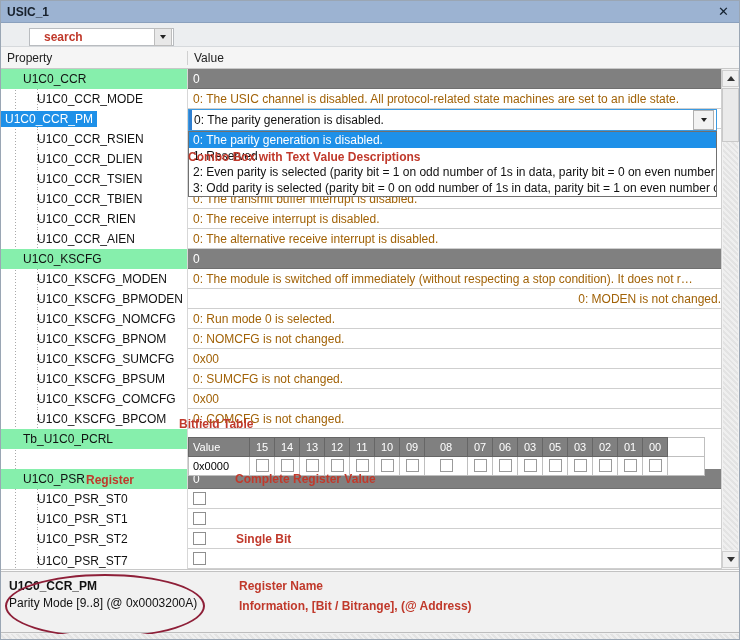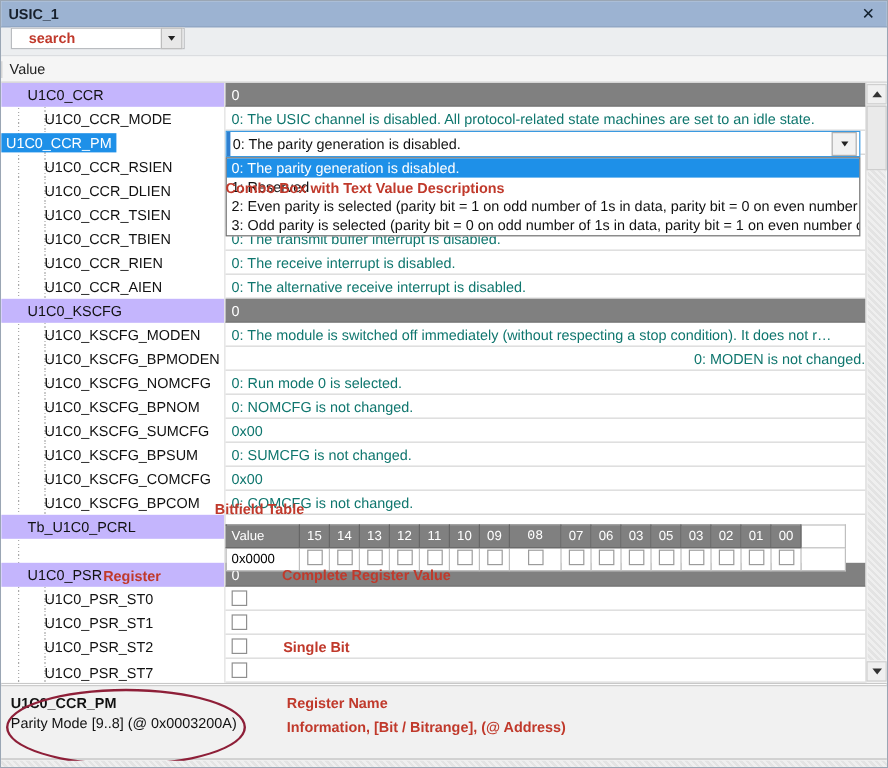--- a/index.html
+++ b/index.html
@@ -14,21 +14,21 @@
   
   .titlebar{height:22px;background:#9cb3d2;border-bottom:1px solid #8aa0bd;
             display:flex;align-items:center;padding:0 6px;box-sizing:border-box;}
   .titlebar .ttl{font-weight:bold;font-size:12px;color:#17202c;}
   .titlebar .spacer{flex:1;}
   .close-x{font-size:13px;font-weight:bold;color:#12202e;cursor:pointer;
            padding:0 4px;line-height:14px;}
 
   
   .searchbar{height:24px;background:#eceef0;border-bottom:1px solid #d6d9dc;
-             display:flex;align-items:flex-start;padding-left:8px;box-sizing:border-box;}
+             display:flex;align-items:flex-end;padding-left:28px;box-sizing:border-box;}
   .searchbox{width:145px;height:18px;background:#fff;border:1px solid #b9bcc0;
              display:flex;align-items:center;box-sizing:border-box;}
   .searchbox .txt{flex:1;padding-left:14px;color:#c0392b;font-weight:bold;font-size:12px;}
   .searchbox .arrow{width:16px;height:16px;margin-right:1px;background:#e8e8e8;
                     border:1px solid #bdbdbd;display:flex;align-items:center;justify-content:center;}
   .caret-dn{width:0;height:0;border-left:3px solid transparent;border-right:3px solid transparent;
             border-top:4px solid #222;}
   .caret-up{width:0;height:0;border-left:4px solid transparent;border-right:4px solid transparent;
             border-bottom:5px solid #333;}
   .caret-dn-b{width:0;height:0;border-left:4px solid transparent;border-right:4px solid transparent;
@@ -54,38 +54,38 @@
         display:flex;align-items:center;justify-content:center;margin:1px 0;}
   .sthumb{width:15px;height:52px;background:#eaeaea;border:1px solid #c9c9c9;margin-top:0;}
   .strack{flex:1;width:15px;background:
       repeating-linear-gradient(45deg,#efefef 0 2px,#e3e3e3 2px 4px);}
 
   
   .row{height:20px;box-sizing:border-box;display:flex;align-items:center;
        position:absolute;left:0;right:0;}
   .prow{border-bottom:1px solid transparent;}
   .prow .lbl{font-size:12px;color:#111;white-space:nowrap;}
-  .prow.group{background:#c4b5fd;}
+  .prow.group{background:#86efac;}
   .prow.sel .lbl{background:#1e90e8;color:#fff;padding:1px 4px;}
   .indent-g{padding-left:22px;}
   .indent-c{padding-left:36px;}
 
   
   .tline{position:absolute;left:14px;top:0;bottom:0;width:1px;
          background:repeating-linear-gradient(to bottom,#a9a9a9 0 1px,transparent 1px 3px);}
   .tline2{position:absolute;left:36px;width:1px;
          background:repeating-linear-gradient(to bottom,#a9a9a9 0 1px,transparent 1px 3px);}
   .expander{position:absolute;left:9px;width:11px;height:11px;background:#fff;
             border:1px solid #9a9a9a;box-sizing:border-box;}
   .expander:before{content:"";position:absolute;left:2px;top:4px;width:5px;height:1px;background:#333;}
   .elbow{position:absolute;left:36px;width:8px;height:1px;
          background:repeating-linear-gradient(to right,#a9a9a9 0 1px,transparent 1px 3px);}
 
   
-  .vrow{border-bottom:1px solid #cfcfcf;padding-left:5px;font-size:12px;color:#0f766e;
+  .vrow{border-bottom:1px solid #cfcfcf;padding-left:5px;font-size:12px;color:#a16207;
         white-space:nowrap;overflow:hidden;background:#fff;}
   .vrow.group{background:#808080;color:#fff;border-bottom:1px solid #6f6f6f;}
   .vrow .ell{overflow:hidden;text-overflow:ellipsis;white-space:nowrap;display:block;max-width:505px;}
 
   
   .combo{position:absolute;left:0;right:4px;height:22px;background:#fff;
          border:1px solid #3b9ae1;box-sizing:border-box;display:flex;align-items:center;}
   .combo .ctxt{flex:1;padding-left:5px;font-size:12px;color:#111;}
   .combo .cbtn{width:19px;height:18px;margin-right:2px;background:#f2f2f2;
                border:1px solid #b0b0b0;display:flex;align-items:center;justify-content:center;}
@@ -141,20 +141,21 @@
   <div class="searchbar">
     <div class="searchbox">
       <span class="txt">search</span>
       <span class="arrow">
         <span class="caret-dn"></span>
       </span>
     </div>
   </div>
 
   <div class="gridhead">
+    <div class="h1">Property</div>
     <div class="h2">Value</div>
   </div>
 
   <div class="gridwrap">
     <div class="cols">
 
       <div class="colprop">
         <div class="tline"></div>
         <div id="proprows">
             <span class="expander" style="top: 4px;"></span>
@@ -368,21 +369,21 @@
             <thead>
                 <tr id="bfhead">
                   <th style="width: 52px;">Value</th>
                   <th style="width: 18px; text-align: center; padding: 0px 2px;">15</th>
                   <th style="width: 18px; text-align: center; padding: 0px 2px;">14</th>
                   <th style="width: 18px; text-align: center; padding: 0px 2px;">13</th>
                   <th style="width: 18px; text-align: center; padding: 0px 2px;">12</th>
                   <th style="width: 18px; text-align: center; padding: 0px 2px;">11</th>
                   <th style="width: 18px; text-align: center; padding: 0px 2px;">10</th>
                   <th style="width: 18px; text-align: center; padding: 0px 2px;">09</th>
-                  <th style="width: 18px; text-align: center; padding: 0px 12px; font-family: Liberation Mono, monospace;">08</th>
+                  <th style="width: 18px; text-align: center; padding: 0px 12px;">08</th>
                   <th style="width: 18px; text-align: center; padding: 0px 2px;">07</th>
                   <th style="width: 18px; text-align: center; padding: 0px 2px;">06</th>
                   <th style="width: 18px; text-align: center; padding: 0px 2px;">03</th>
                   <th style="width: 18px; text-align: center; padding: 0px 2px;">05</th>
                   <th style="width: 18px; text-align: center; padding: 0px 2px;">03</th>
                   <th style="width: 18px; text-align: center; padding: 0px 2px;">02</th>
                   <th style="width: 18px; text-align: center; padding: 0px 2px;">01</th>
                   <th style="width: 18px; text-align: center; padding: 0px 2px;">00</th>
                   <th style="background: rgb(255, 255, 255); border: 1px solid rgb(191, 191, 191); width: 28px;"></th>
                 </tr>

